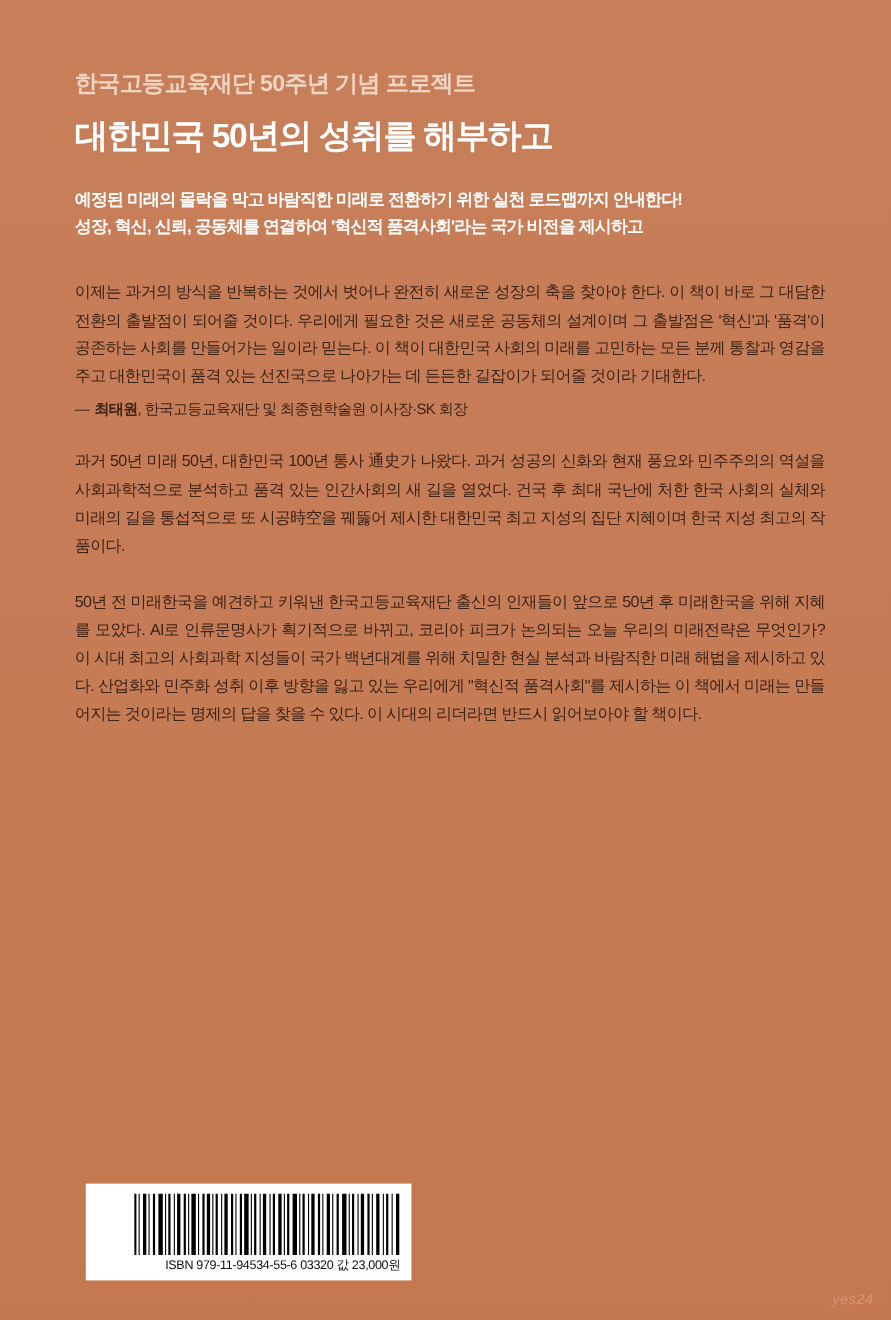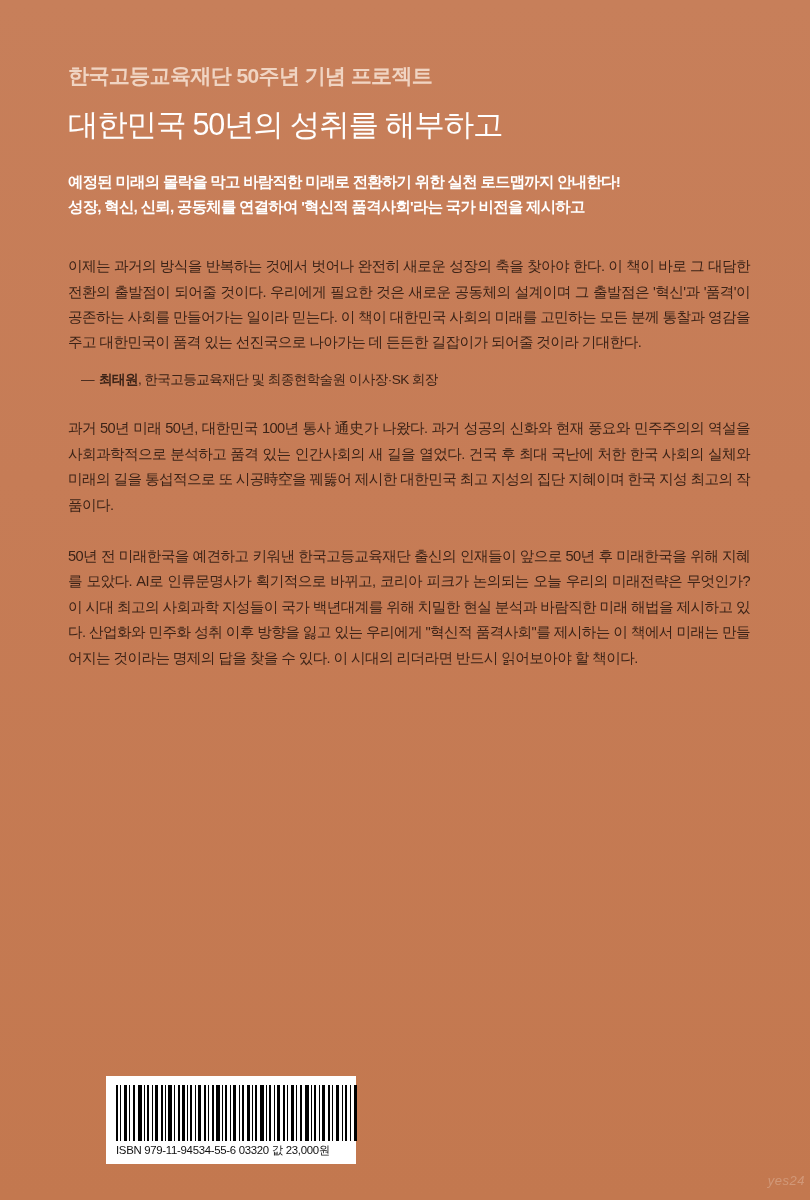--- a/index.html
+++ b/index.html
@@ -29,21 +29,21 @@
   .eyebrow {
     font-size: 21px;
     font-weight: bold;
     color: #f0d4c2;
     letter-spacing: -0.6px;
     margin-bottom: 14px;
   }
 
   .headline {
     font-size: 30.5px;
-    font-weight: normal;
+    font-weight: bold;
     color: #ffffff;
     line-height: 1.32;
     letter-spacing: -1.2px;
     margin-bottom: 26px;
   }
 
   .subhead {
     font-size: 15.4px;
     font-weight: bold;
     color: #ffffff;
@@ -61,60 +61,59 @@
     line-height: 1.74;
     letter-spacing: -0.6px;
     text-align: justify;
     margin: 4px 0 5px 0;
   }
   .attrib {
     font-size: 13.6px;
     color: #3c2317;
     letter-spacing: -0.6px;
     line-height: 1.6;
-    margin: 13px;
+    margin: 0;
   }
   .attrib .dash {
     margin-right: 5px;
   }
   .attrib .who {
     font-weight: bold;
   }
 
   .barcode-box {
     position: absolute;
     left: 78px;
     bottom: 36px;
-    width: 250px;
+    width: 296px;
     height: 88px;
     background: #ffffff;
     padding: 9px 10px 6px 10px;
     box-sizing: border-box;
     display: flex;
     flex-direction: column;
-    align-items: flex-start;
+    align-items: flex-end;
     justify-content: space-between;
-    margin-left: 28px;
   }
   .bars {
     width: 242px;
     height: 56px;
     display: block;
   }
   .isbn {
     font-size: 11.4px;
     color: #111;
     font-family: "Liberation Sans", sans-serif;
     letter-spacing: -0.3px;
     white-space: nowrap;
   }
 
   .watermark {
     position: absolute;
-    right: 5px;
+    right: 16px;
     bottom: 12px;
     font-size: 13px;
     color: #d6a386;
     font-style: italic;
     opacity: 0.75;
     letter-spacing: 0.5px;
   }
 </style>
 </head>
 <body>

